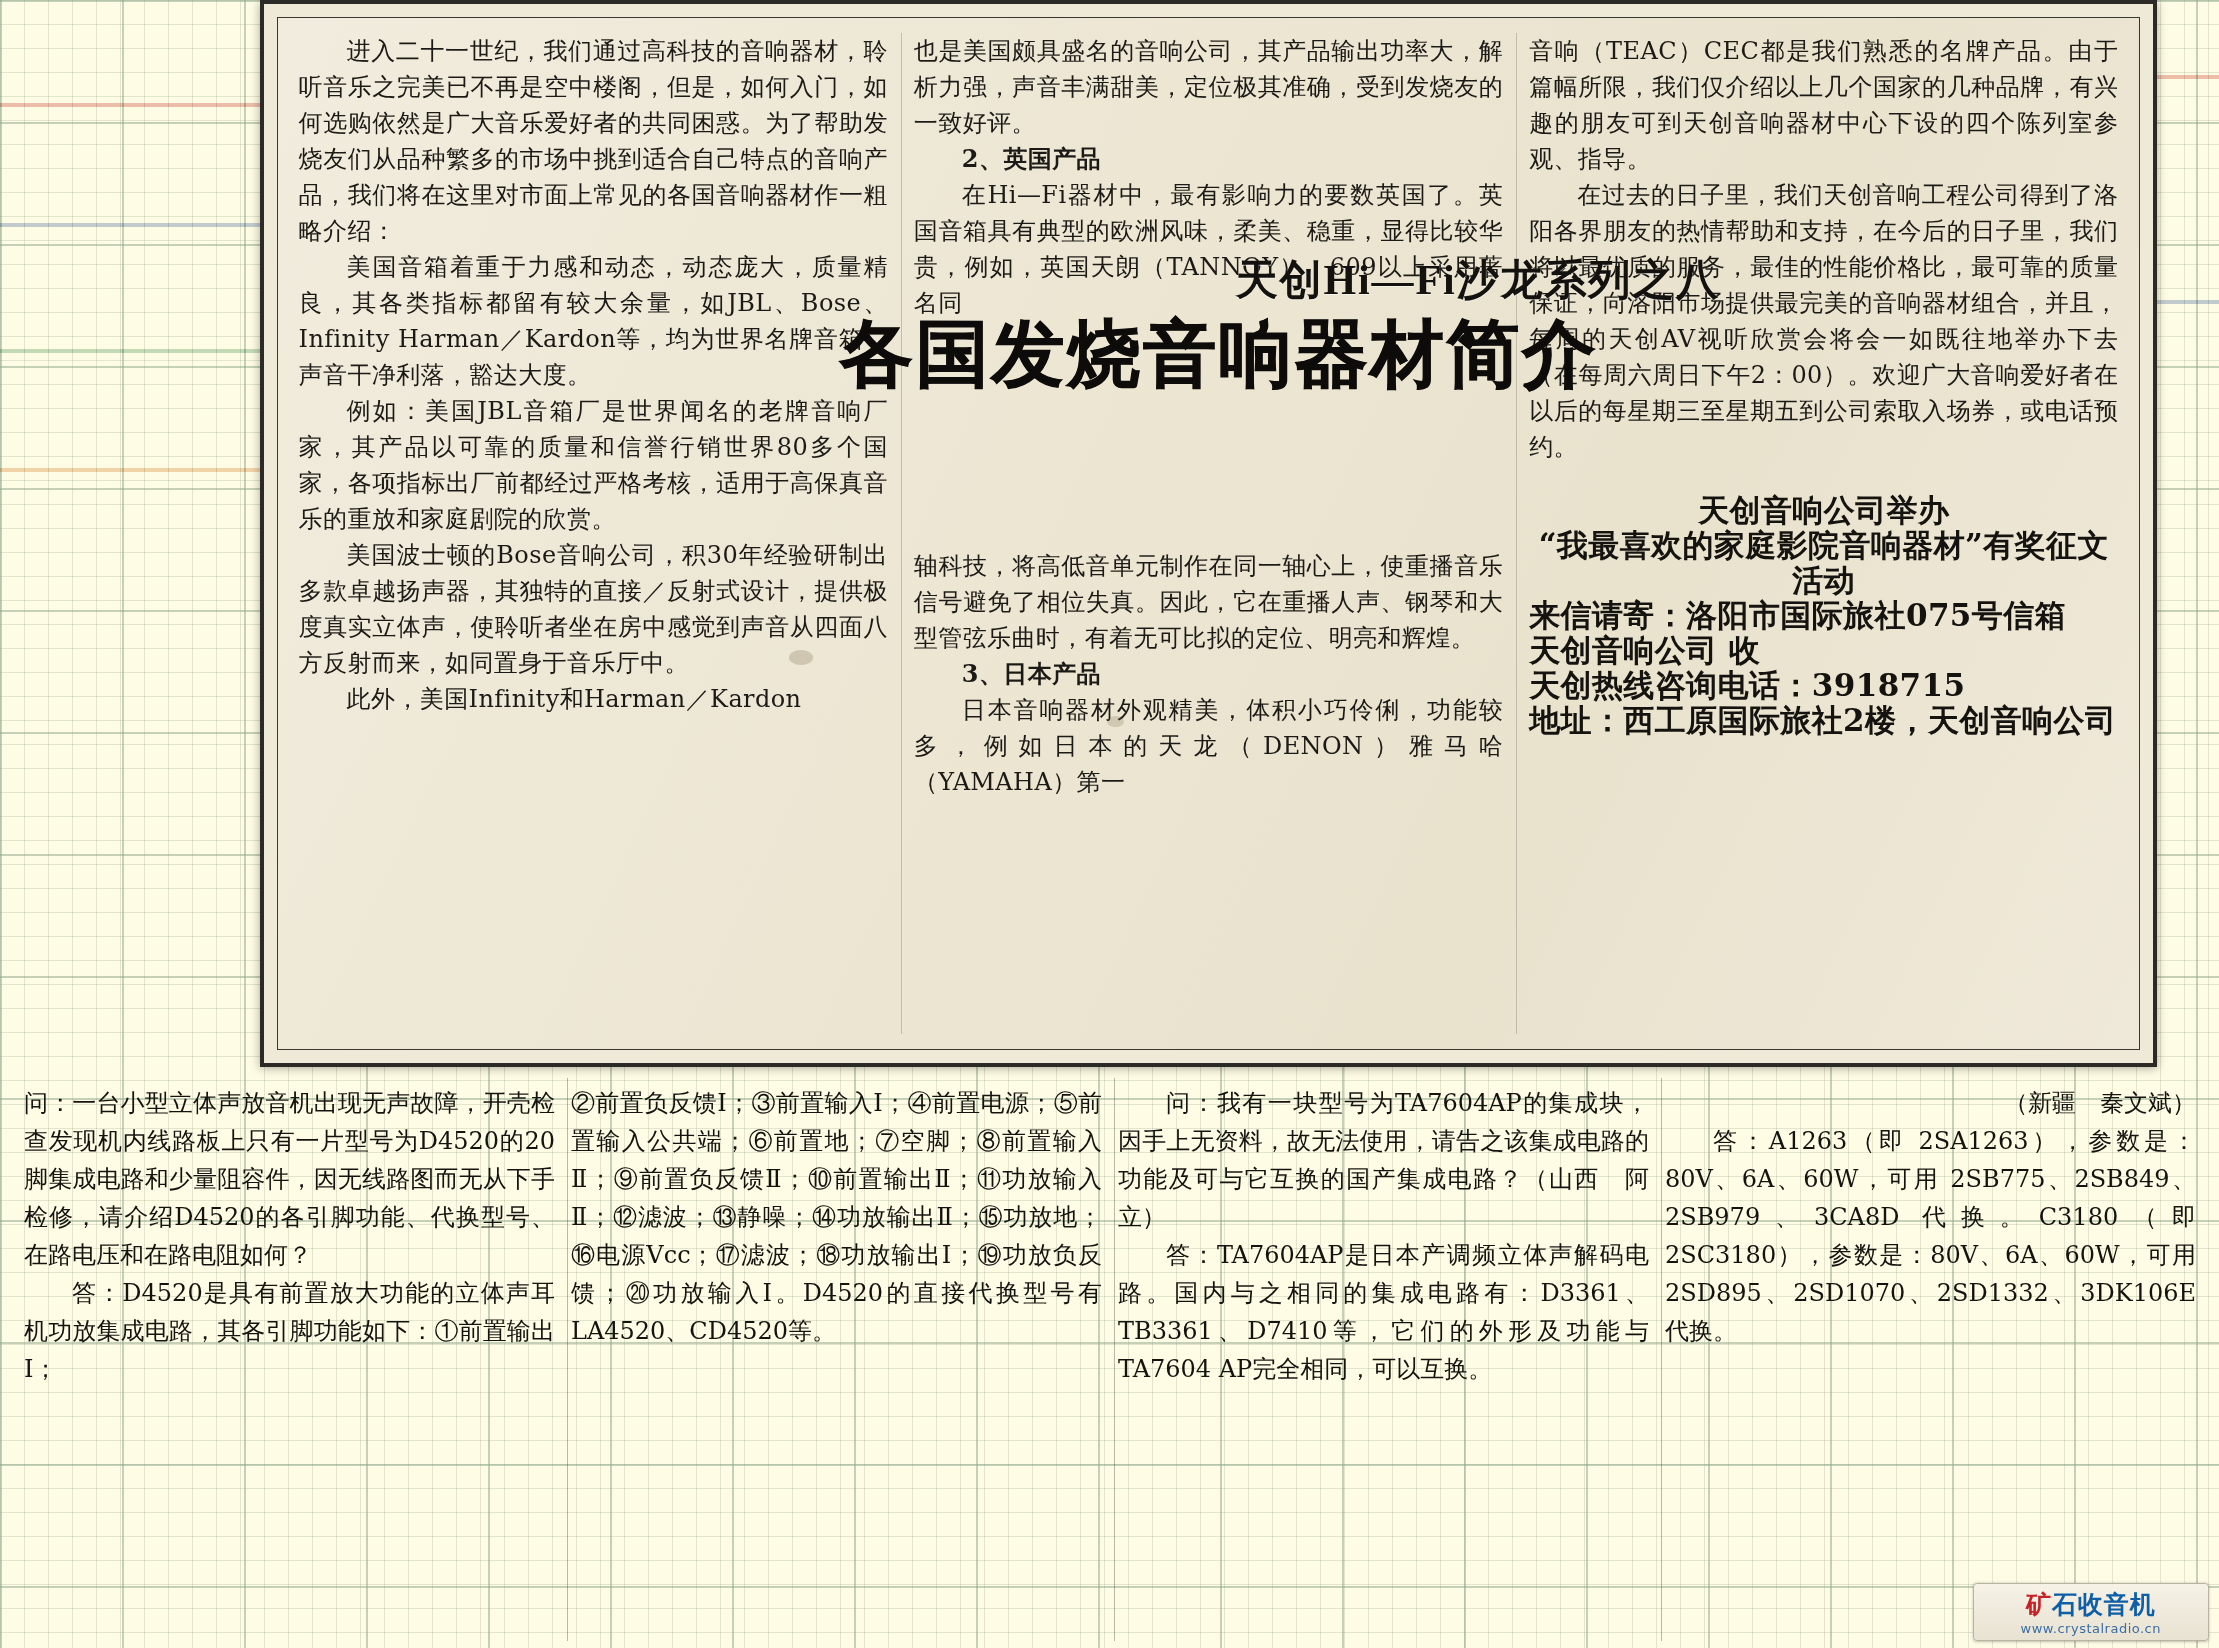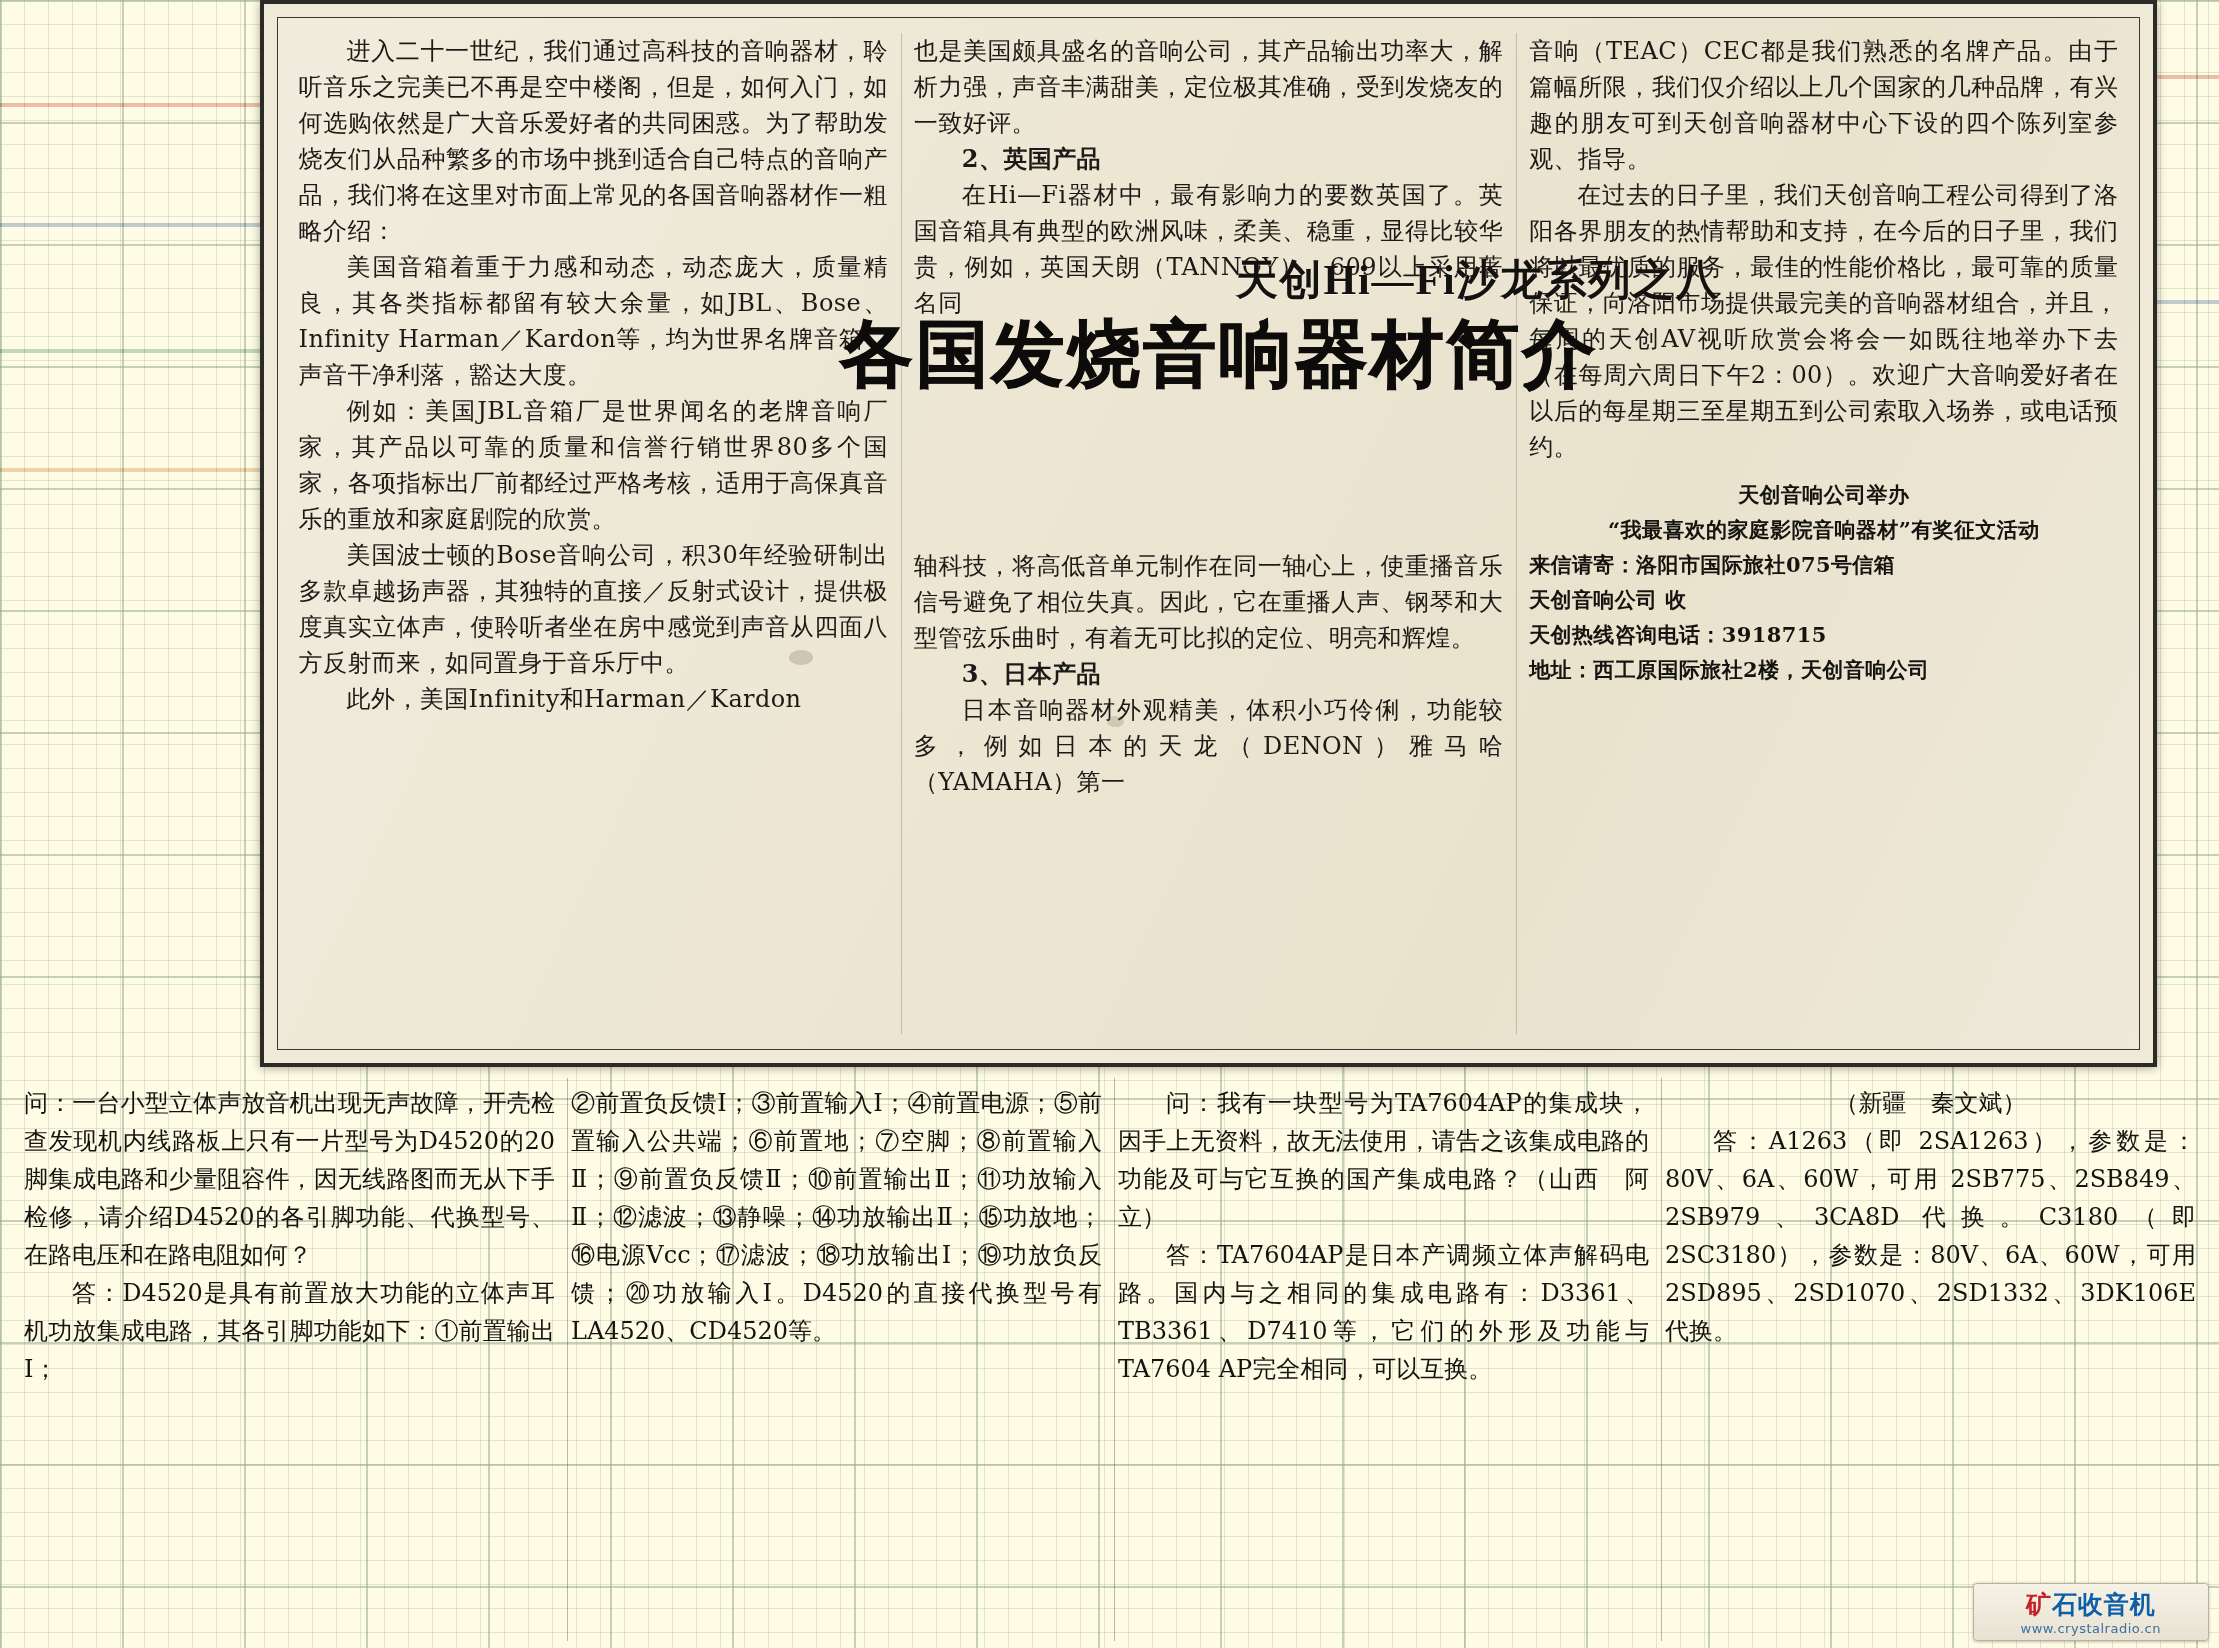--- a/index.html
+++ b/index.html
@@ -119,23 +119,23 @@
     font-weight: bold;
     font-size: 73px;
     line-height: 79px;
     color: #0d0c0a;
     letter-spacing: 2.8px;
     -webkit-text-stroke: 0.9px #0d0c0a;
   }
 
   
   .contact-block {
-    margin-top: 12px;
+    margin-top: 28px;
     font-family: "DejaVu Serif", "Liberation Serif", serif;
-    font-size: 21px;
+    font-size: 31px;
     line-height: 35px;
     font-weight: bold;
     color: #15130f;
   }
   .contact-block .center { text-align: center; }
 
   
   #qa {
     position: absolute;
     left: 0;
@@ -283,21 +283,21 @@
         <p>②前置负反馈Ⅰ；③前置输入Ⅰ；④前置电源；⑤前置输入公共端；⑥前置地；⑦空脚；⑧前置输入Ⅱ；⑨前置负反馈Ⅱ；⑩前置输出Ⅱ；⑪功放输入Ⅱ；⑫滤波；⑬静噪；⑭功放输出Ⅱ；⑮功放地；⑯电源Vcc；⑰滤波；⑱功放输出Ⅰ；⑲功放负反馈；⑳功放输入Ⅰ。D4520的直接代换型号有 LA4520、CD4520等。</p>
       </div>
 
       <div class="qa-col">
         <div class="col-rule"></div>
         <p style="text-indent:2em">问：我有一块型号为TA7604AP的集成块，因手上无资料，故无法使用，请告之该集成电路的功能及可与它互换的国产集成电路？（山西　阿立）</p>
         <p style="text-indent:2em">答：TA7604AP是日本产调频立体声解码电路。国内与之相同的集成电路有：D3361、TB3361、D7410等，它们的外形及功能与TA7604 AP完全相同，可以互换。</p>
       </div>
 
       <div class="qa-col">
-        <p style="text-align:center">（新疆　秦文斌）</p>
+        <p style="text-align:right">（新疆　秦文斌）</p>
         <p style="text-indent:2em">答：A1263（即 2SA1263），参数是：80V、6A、60W，可用 2SB775、2SB849、2SB979、3CA8D 代换。C3180（即 2SC3180），参数是：80V、6A、60W，可用 2SD895、2SD1070、2SD1332、3DK106E 代换。</p>
       </div>
 
     </div>
   </div>
 
   <div id="watermark">
     <div class="wm-top">
       <span class="red">矿</span><span>石收音机</span>
     </div>

